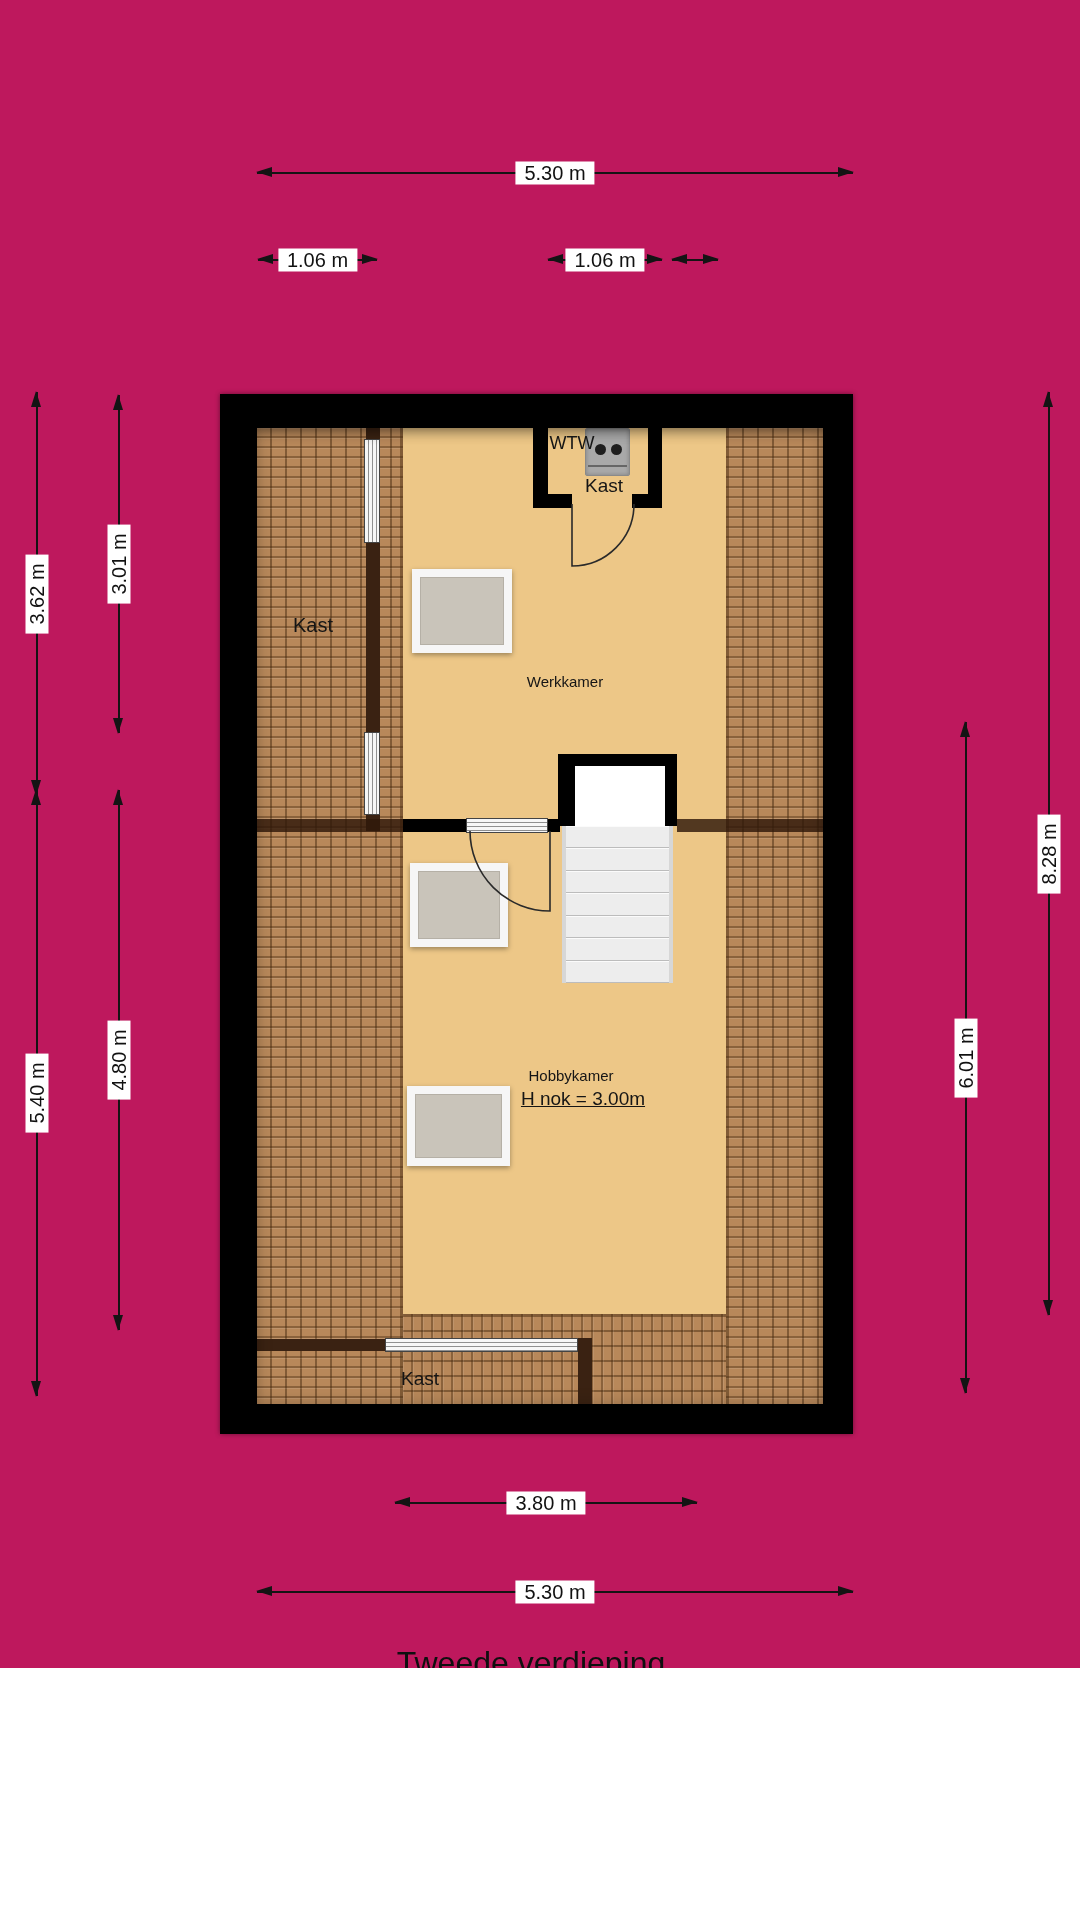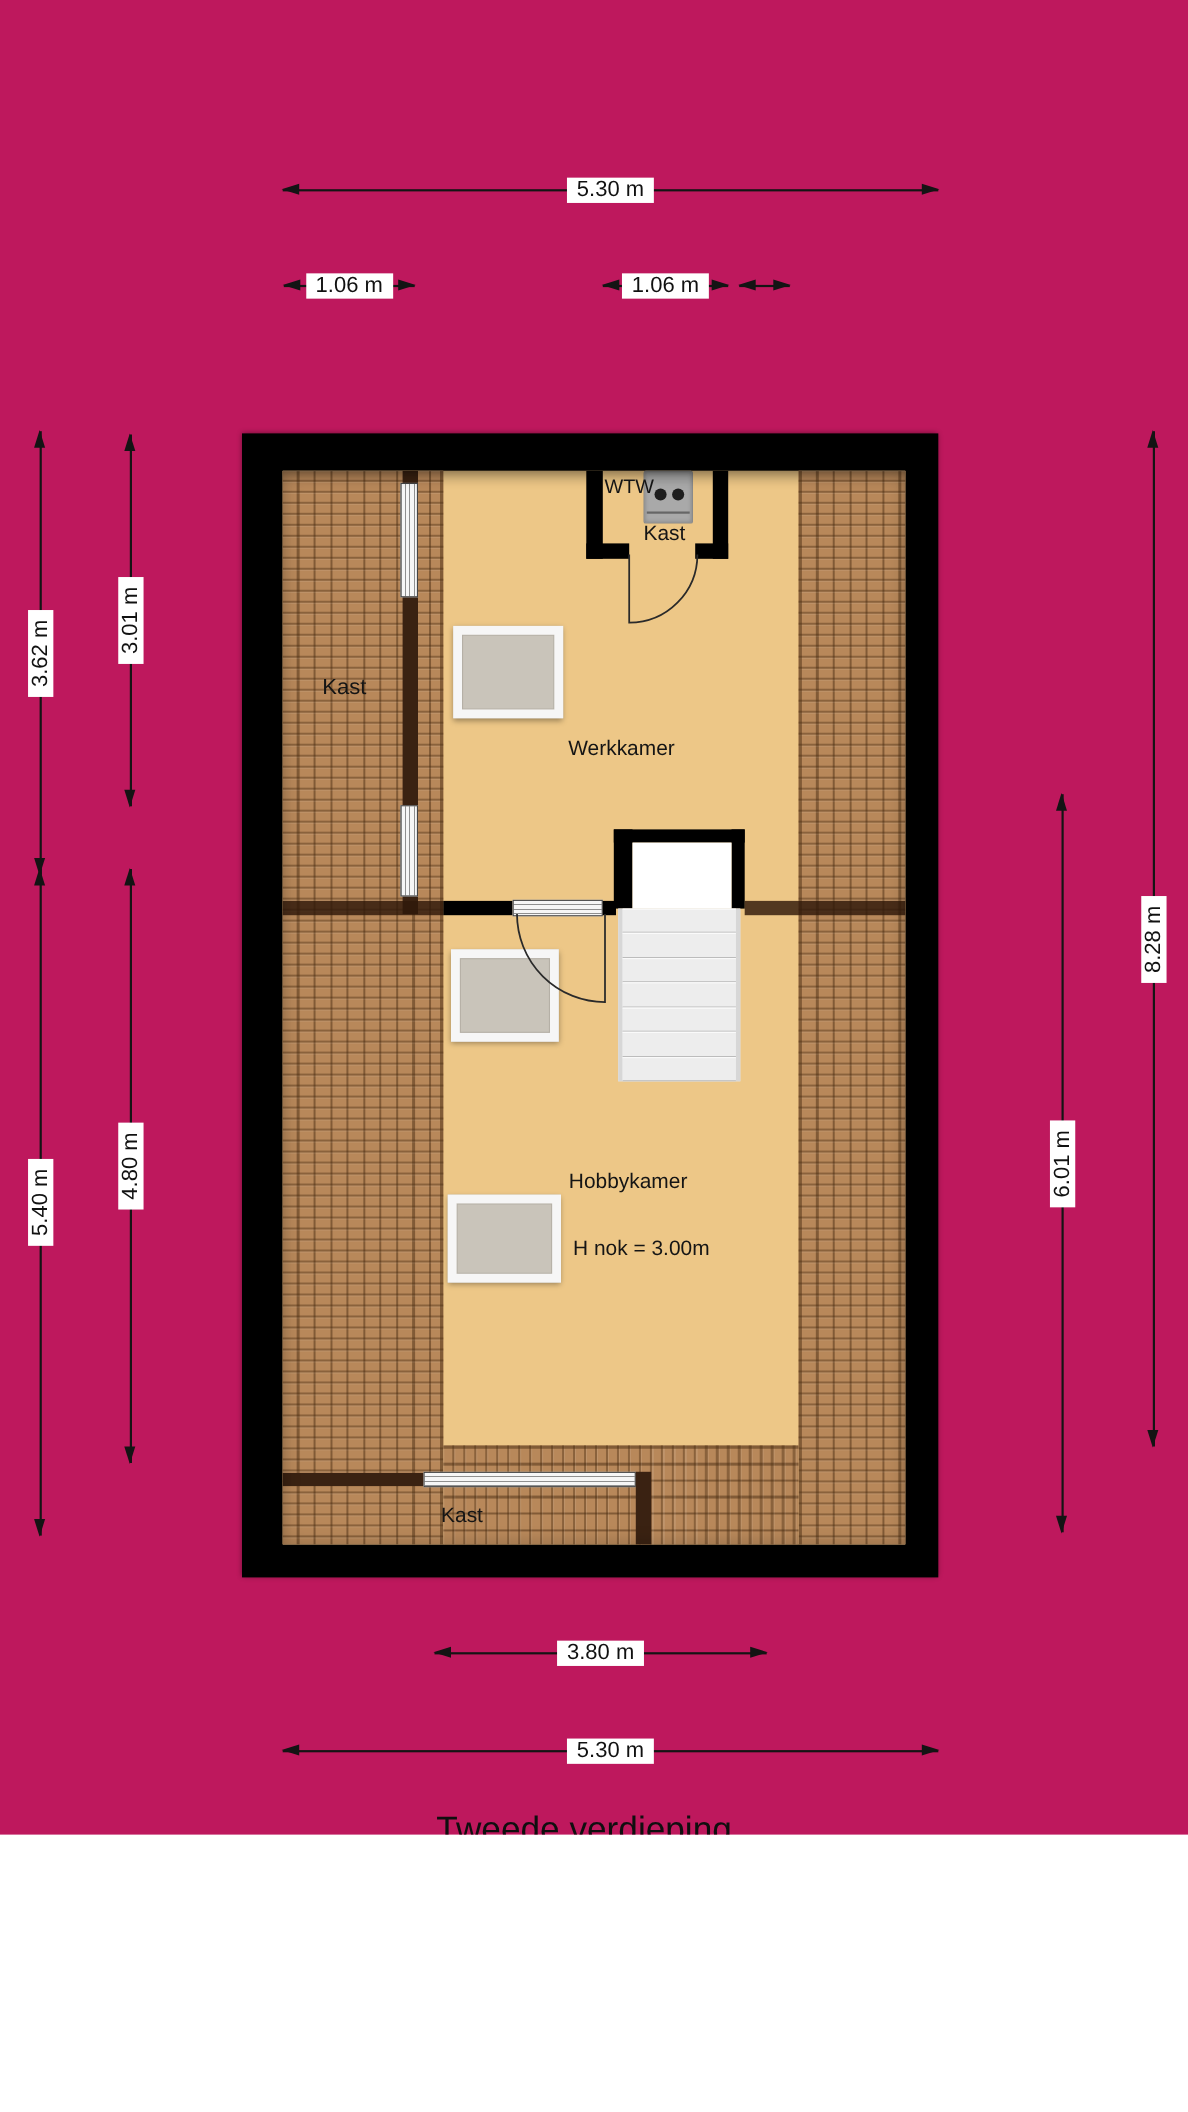--- a/index.html
+++ b/index.html
@@ -43,21 +43,21 @@
   .stairs{position:absolute;display:flex;flex-direction:column;background:var(--stair);
      border-left:4px solid #d7d7d7;border-right:4px solid #d7d7d7;}
   .tread{flex:1;background:#ededed;border-top:1px solid #fbfbfb;border-bottom:1px solid #bcbcbc;}
 
   .wtw-unit{position:absolute;background:#a9a9a9;border:1px solid #8a8a8a;border-radius:2px;
      box-shadow:inset 0 0 4px rgba(0,0,0,.25);}
   .wtw-dot{position:absolute;width:11px;height:11px;border-radius:50%;background:#1e1e1e;}
   .wtw-line{position:absolute;left:2px;right:2px;height:2px;background:#666;}
 
   .room-label{position:absolute;transform:translate(-50%,-50%);white-space:nowrap;
-     font-size:19px;color:#151515;}
+     font-size:15px;color:#151515;}
   .room-label.small{font-size:19px;}
 
   .arcs{position:absolute;left:0;top:0;}
 
   
   .dim{position:absolute;}
   .dim-h{height:0;border-top:2px solid #141414;}
   .dim-v{width:0;border-left:2px solid #141414;}
   .ah{position:absolute;width:0;height:0;border:5px solid transparent;}
   .dim-h .ah-l{left:-1px;top:-7px;border-left:0;border-right:16px solid #141414;}
@@ -194,21 +194,21 @@
       <path d="M330 437 L330 517 A80 80 0 0 1 250 437" fill="none" stroke="#2a2a2a" stroke-width="1.6"></path>
     </svg>
 
     <div class="inner-shadow" style="left:37px;top:34px;width:566px;height:976px;"></div>
 
     <span class="room-label small" style="left:352px;top:49px;font-size:18px;">WTW</span>
     <span class="room-label small" style="left:384px;top:92px;">Kast</span>
     <span class="room-label" style="left:93px;top:231px;font-size:20px;">Kast</span>
     <span class="room-label" style="left:345px;top:287px;">Werkkamer</span>
     <span class="room-label" style="left:351px;top:681px;">Hobbykamer</span>
-    <span class="room-label small" style="left:363px;top:742px;">H nok = 3.00m</span>
+    <span class="room-label small" style="left:363px;top:705px;text-decoration:underline;">H nok = 3.00m</span>
     <span class="room-label small" style="left:200px;top:985px;">Kast</span>
   </div>
 
   <div class="title-block" style="left:531px;top:1644px;">
     <div>Tweede verdieping</div>
   </div>
 
 </div>
 
 </body></html>

